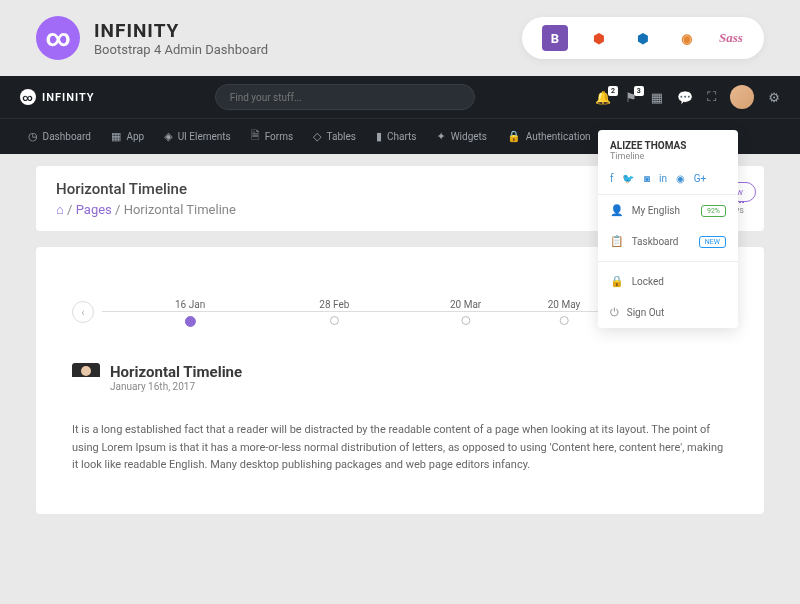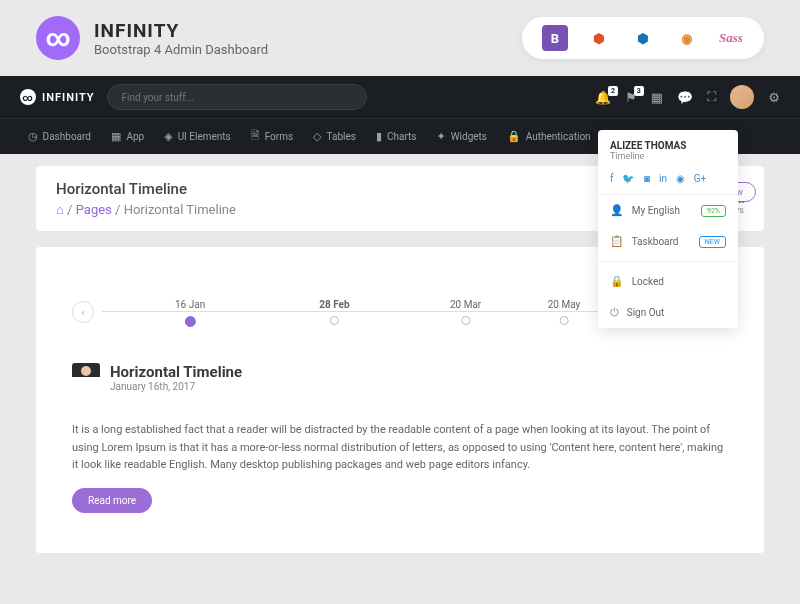--- a/index.html
+++ b/index.html
@@ -7,21 +7,21 @@
 .top-banner{display:flex;align-items:center;justify-content:space-between;padding:16px 36px}
 .banner-left{display:flex;align-items:center;gap:14px}
 .logo-circle{width:44px;height:44px;border-radius:50%;background:#a26bf7;display:flex;align-items:center;justify-content:center;color:#fff;font-size:24px;font-weight:700}
 .banner-title{font-size:19px;font-weight:700;letter-spacing:1px;color:#2b2b2b}
 .banner-sub{font-size:13px;color:#666}
 .tech-pills{background:#fff;border-radius:26px;padding:8px 20px;display:flex;gap:18px;align-items:center;box-shadow:0 2px 8px rgba(0,0,0,.06)}
 .tech-icon{width:26px;height:26px;display:flex;align-items:center;justify-content:center;font-weight:700;font-size:13px}
 .navbar{background:#1b1f24;height:42px;display:flex;align-items:center;padding:0 20px;gap:12px}
 .nav-brand{color:#fff;font-size:11px;font-weight:600;letter-spacing:1px;display:flex;align-items:center;gap:6px}
 .nav-brand-icon{width:16px;height:16px;border-radius:50%;background:#fff;color:#1b1f24;display:flex;align-items:center;justify-content:center;font-size:10px;font-weight:700}
-.search-wrap{flex:1;display:flex;justify-content:flex-start}
+.search-wrap{flex:1;display:flex;justify-content:center}
 .search-input{background:#2a2f36;border:1px solid #3a3f46;border-radius:18px;height:26px;width:260px;padding:0 14px;color:#888;font-size:10px;outline:none}
 .nav-icons{display:flex;gap:14px;align-items:center}
 .nav-icon{color:#9aa0a8;font-size:13px;position:relative;cursor:pointer}
 .nav-badge{position:absolute;top:-4px;right:-7px;background:#fff;color:#1b1f24;font-size:7px;font-weight:700;width:10px;height:10px;border-radius:2px;display:flex;align-items:center;justify-content:center}
 .avatar{width:24px;height:24px;border-radius:50%;background:linear-gradient(135deg,#e8b890,#d4a070)}
 .menubar{background:#1b1f24;height:36px;display:flex;align-items:center;padding:0 20px;gap:4px;border-top:1px solid #2a2f36}
 .menu-item{color:#9aa0a8;font-size:10px;display:flex;align-items:center;gap:5px;padding:0 8px;cursor:pointer}
 .menu-icon{font-size:11px}
 .page-header{background:#fff;margin:12px 36px 0;padding:14px 20px;border-radius:4px;display:flex;justify-content:space-between;align-items:center}
 .page-title{font-size:15px;font-weight:500;color:#444;margin-bottom:4px}
@@ -35,21 +35,21 @@
 .timeline-line{position:absolute;top:28px;left:30px;right:0;height:1px;background:#ddd}
 .timeline-arrow{position:absolute;top:18px;left:0;width:22px;height:22px;border:1px solid #ddd;border-radius:50%;display:flex;align-items:center;justify-content:center;color:#aaa;font-size:10px;cursor:pointer;background:#fff}
 .timeline-point{position:absolute;top:16px;text-align:center;font-size:10px;color:#666;transform:translateX(-50%)}
 .timeline-dot{width:9px;height:9px;border-radius:50%;background:#fff;border:1px solid #bbb;margin:6px auto 0}
 .timeline-point.active .timeline-dot{background:#8e6bd4;border-color:#8e6bd4;width:11px;height:11px}
 .event{display:flex;gap:10px;margin-bottom:12px}
 .event-avatar{width:28px;height:46px;background:linear-gradient(#2b2b2b 30%,#fff 30%);border-radius:3px;position:relative}
 .event-avatar::before{content:"";position:absolute;top:3px;left:50%;transform:translateX(-50%);width:10px;height:10px;border-radius:50%;background:#e8c8a8}
 .event-title{font-size:15px;font-weight:700;color:#3a3a3a}
 .event-date{font-size:10px;color:#888}
-.event-body{font-size:11px;color:#666;line-height:1.6;margin-bottom:14px}
+.event-body{font-size:11px;color:#666;line-height:1.6;}
 .read-more{background:#9b6dd7;color:#fff;border:none;border-radius:16px;padding:7px 16px;font-size:10px;cursor:pointer}
 .dropdown{position:absolute;top:130px;right:62px;width:140px;background:#fff;border-radius:4px;box-shadow:0 4px 16px rgba(0,0,0,.12);z-index:10}
 .dd-header{padding:10px 12px 6px}
 .dd-name{font-size:10px;font-weight:700;color:#333}
 .dd-status{font-size:9px;color:#888}
 .dd-social{display:flex;gap:9px;padding:6px 12px 10px;border-bottom:1px solid #eee}
 .dd-social span{color:#3b8fd4;font-size:10px;cursor:pointer}
 .dd-item{display:flex;align-items:center;justify-content:space-between;padding:9px 12px;font-size:10px;color:#666;cursor:pointer}
 .dd-item-left{display:flex;align-items:center;gap:8px}
 .dd-icon{font-size:11px;color:#888}
@@ -165,21 +165,21 @@
 
 <div class="content-card">
   <div class="timeline-track">
     <div class="timeline-arrow">‹</div>
     <div class="timeline-line"></div>
     <div id="tl-points">
         <div class="timeline-point active" style="left: 18%;">
           <div>16 Jan</div>
           <div class="timeline-dot"></div>
         </div>
-        <div class="timeline-point" style="left: 40%; font-weight: bold;">
+        <div class="timeline-point" style="left: 40%;">
           <div>28 Feb</div>
           <div class="timeline-dot"></div>
         </div>
         <div class="timeline-point" style="left: 60%;">
           <div>20 Mar</div>
           <div class="timeline-dot"></div>
         </div>
         <div class="timeline-point" style="left: 75%;">
           <div>20 May</div>
           <div class="timeline-dot"></div>
@@ -187,21 +187,20 @@
       </div>
   </div>
   <div class="event">
     <div class="event-avatar"></div>
     <div>
       <div class="event-title">Horizontal Timeline</div>
       <div class="event-date">January 16th, 2017</div>
     </div>
   </div>
   <div class="event-body">It is a long established fact that a reader will be distracted by the readable content of a page when looking at its layout. The point of using Lorem Ipsum is that it has a more-or-less normal distribution of letters, as opposed to using 'Content here, content here', making it look like readable English. Many desktop publishing packages and web page editors infancy.</div>
-  <button class="read-more">Read more</button>
 </div>
 
 <div class="dropdown">
   <div class="dd-header">
     <div class="dd-name">ALIZEE THOMAS</div>
     <div class="dd-status">Timeline</div>
   </div>
   <div class="dd-social">
     <span>f</span>
     <span>🐦</span>

